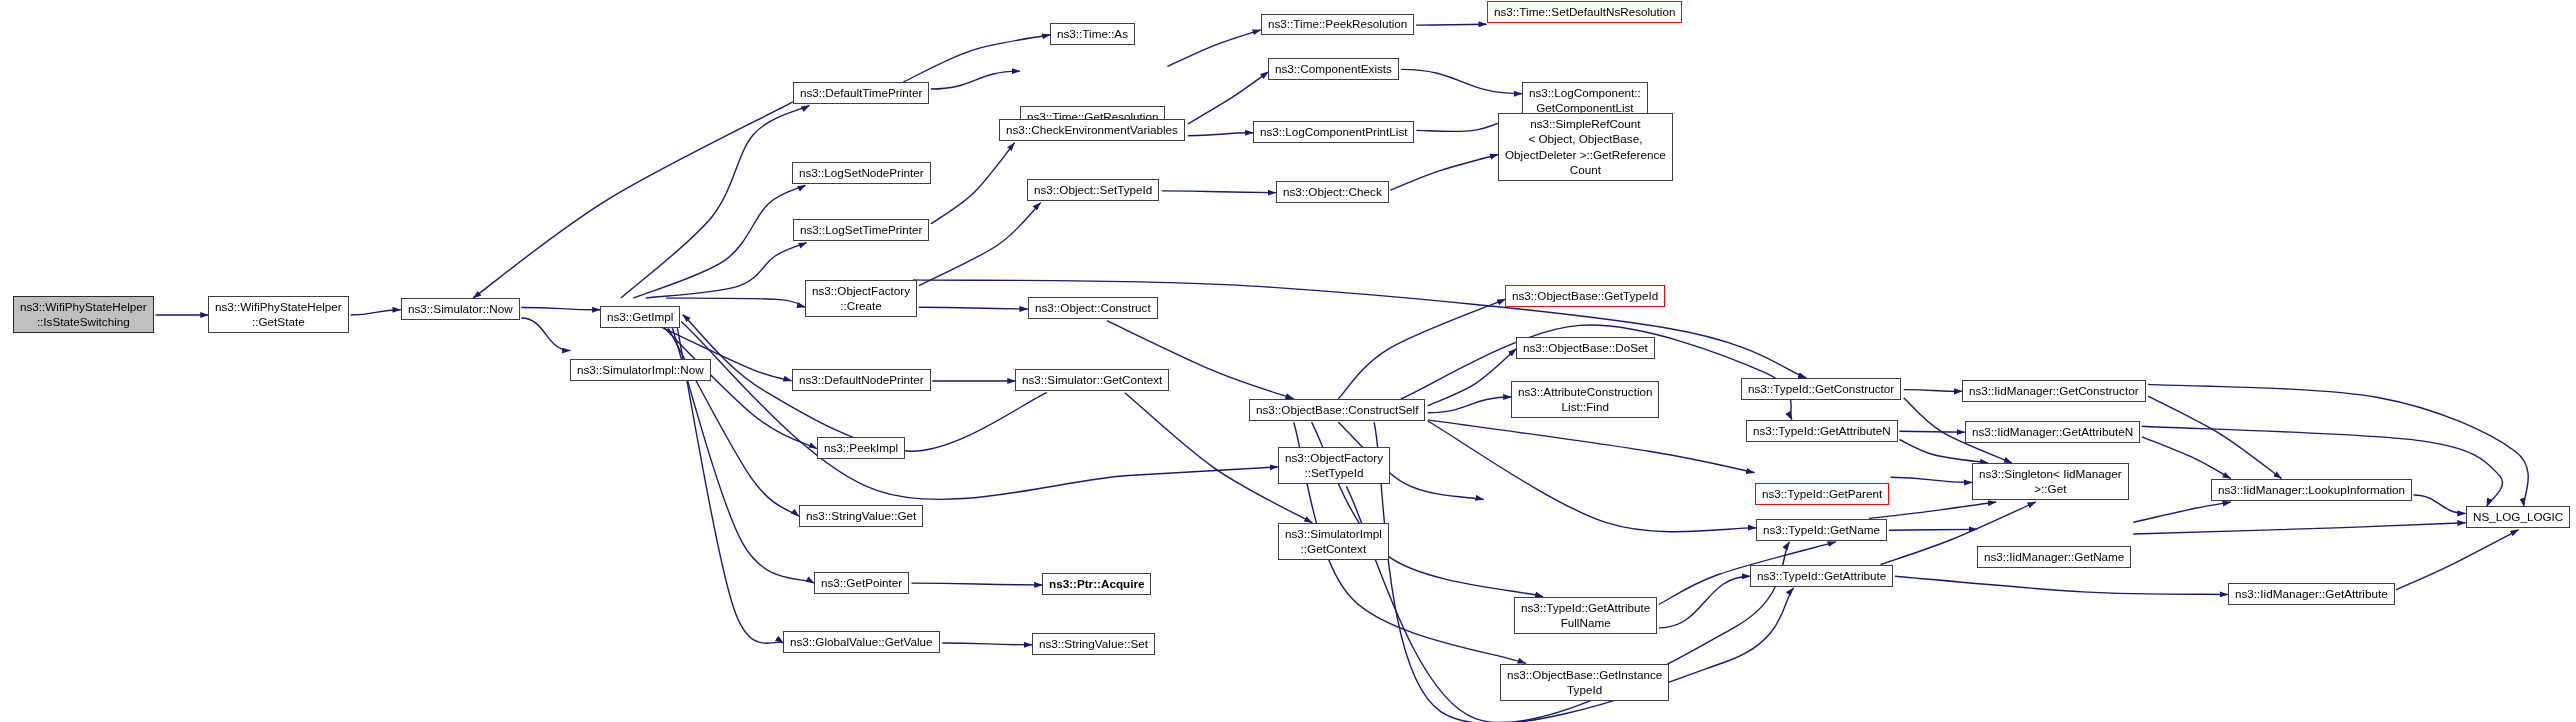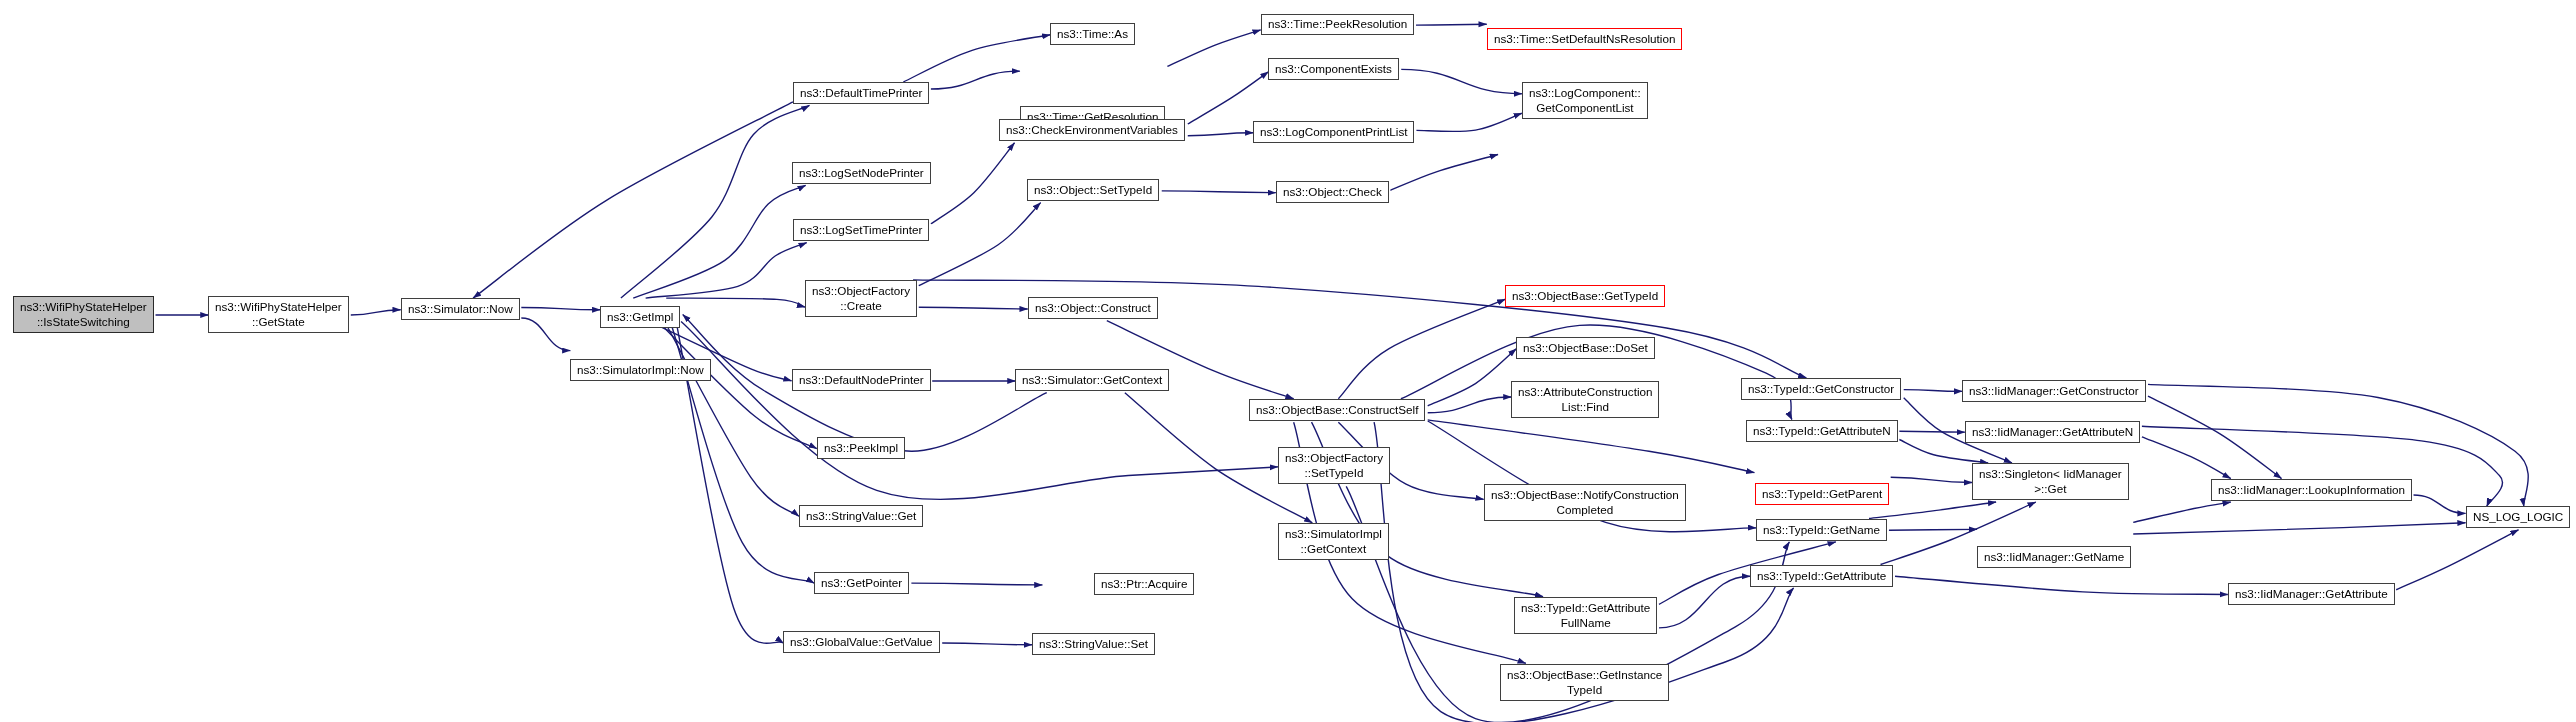--- a/index.html
+++ b/index.html
@@ -120,40 +120,42 @@
     <div class="node" style="left: 817px; top: 437px;">ns3::PeekImpl</div>
     <div class="node" style="left: 799px; top: 505px;">ns3::StringValue::Get</div>
     <div class="node" style="left: 814px; top: 572px;">ns3::GetPointer</div>
     <div class="node" style="left: 783px; top: 631px;">ns3::GlobalValue::GetValue</div>
     <div class="node" style="left: 1050px; top: 23px;">ns3::Time::As</div>
     <div class="node" style="left: 1020px; top: 59px; margin-top: 47px;">ns3::Time::GetResolution</div>
     <div class="node" style="left: 999px; top: 119px;">ns3::CheckEnvironmentVariables</div>
     <div class="node" style="left: 1027px; top: 179px;">ns3::Object::SetTypeId</div>
     <div class="node" style="left: 1028px; top: 297px;">ns3::Object::Construct</div>
     <div class="node" style="left: 1015px; top: 369px;">ns3::Simulator::GetContext</div>
-    <div class="node" style="left: 1094px; top: 573px;">ns3::Ptr::Acquire</div>
+    <div class="node" style="left: 1042px; top: 573px; font-weight: bold;">ns3::Ptr::Acquire</div>
     <div class="node" style="left: 1032px; top: 633px;">ns3::StringValue::Set</div>
     <div class="node" style="left: 1261px; top: 13.5px;">ns3::Time::PeekResolution</div>
     <div class="node" style="left: 1268px; top: 58px;">ns3::ComponentExists</div>
     <div class="node" style="left: 1253px; top: 121px;">ns3::LogComponentPrintList</div>
     <div class="node" style="left: 1276px; top: 181px;">ns3::Object::Check</div>
     <div class="node" style="left: 1249px; top: 399px;">ns3::ObjectBase::ConstructSelf</div>
     <div class="node" style="left: 1278px; top: 447px;">ns3::ObjectFactory
 ::SetTypeId</div>
     <div class="node" style="left: 1278px; top: 523px;">ns3::SimulatorImpl
 ::GetContext</div>
-    <div class="node hot" style="left: 1487px; top: 28px;">ns3::Time::SetDefaultNsResolution</div>
+    <div class="node hot" style="left: 1487px; top: 1px;">ns3::Time::SetDefaultNsResolution</div>
     <div class="node" style="left: 1522px; top: 82px;">ns3::LogComponent::
 GetComponentList</div>
+    <div class="node" style="left: 1498px; top: 113px;">ns3::SimpleRefCount
+&lt; Object, ObjectBase,
+ObjectDeleter &gt;::GetReference
+Count</div>
     <div class="node hot" style="left: 1505px; top: 285px;">ns3::ObjectBase::GetTypeId</div>
     <div class="node" style="left: 1516px; top: 337px;">ns3::ObjectBase::DoSet</div>
     <div class="node" style="left: 1511px; top: 381px;">ns3::AttributeConstruction
 List::Find</div>
-    <div class="node" style="left: 1484px; top: 484px;">ns3::ObjectBase::NotifyConstruction
-Completed</div>
     <div class="node" style="left: 1514px; top: 597px;">ns3::TypeId::GetAttribute
 FullName</div>
     <div class="node" style="left: 1500px; top: 664px;">ns3::ObjectBase::GetInstance
 TypeId</div>
     <div class="node" style="left: 1741px; top: 378px;">ns3::TypeId::GetConstructor</div>
     <div class="node" style="left: 1746px; top: 420px;">ns3::TypeId::GetAttributeN</div>
     <div class="node hot" style="left: 1755px; top: 483px;">ns3::TypeId::GetParent</div>
     <div class="node" style="left: 1756px; top: 519px;">ns3::TypeId::GetName</div>
     <div class="node" style="left: 1750px; top: 565px;">ns3::TypeId::GetAttribute</div>
     <div class="node" style="left: 1962px; top: 380px;">ns3::IidManager::GetConstructor</div>

